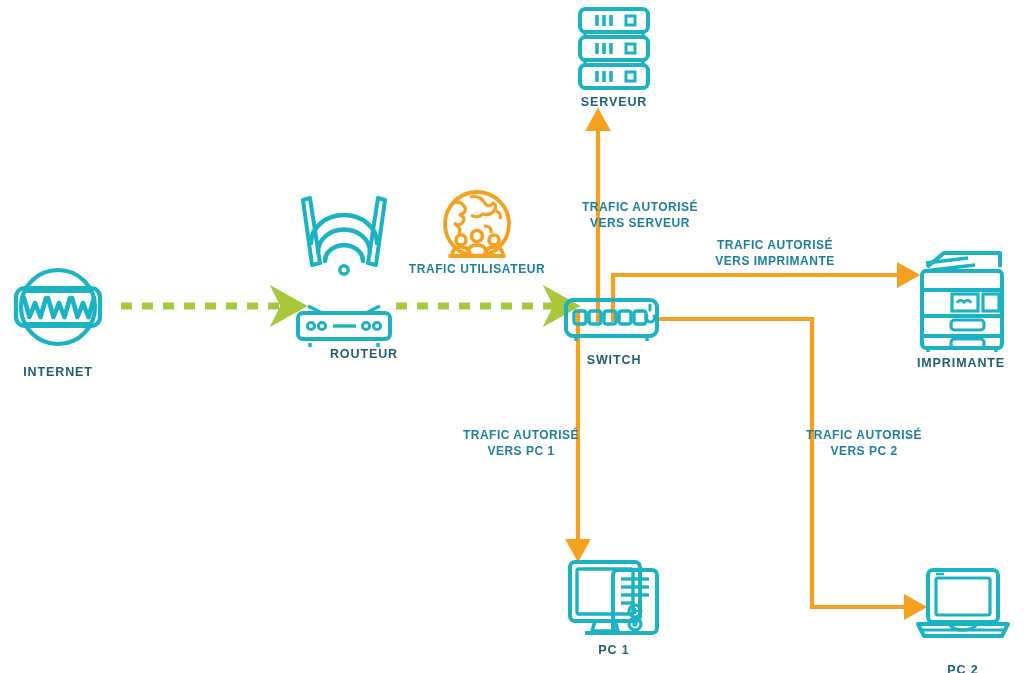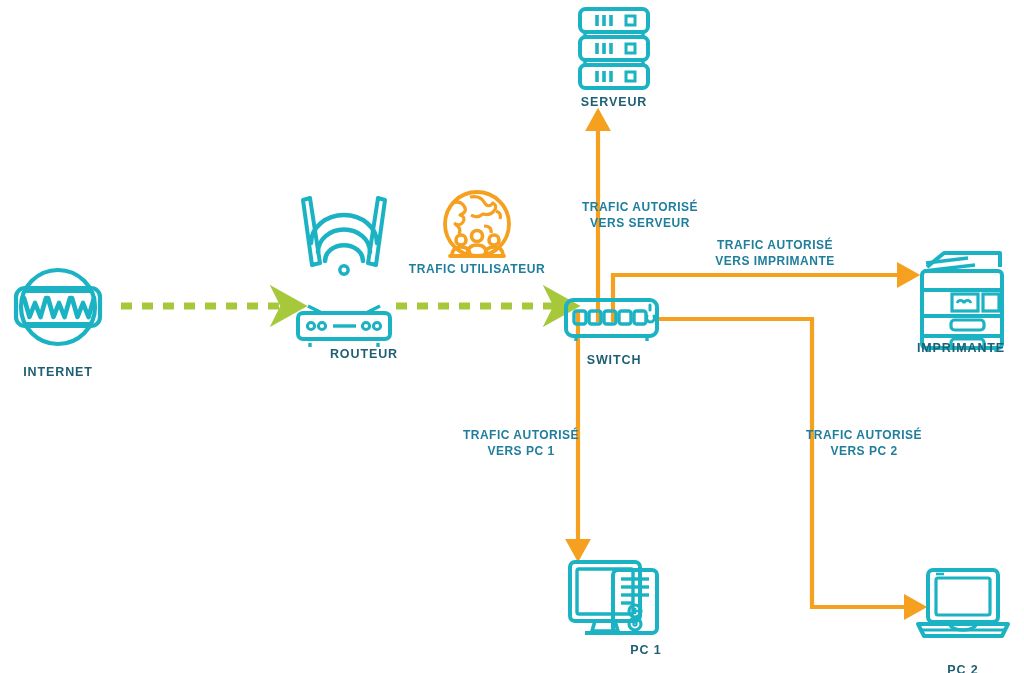--- a/index.html
+++ b/index.html
@@ -232,22 +232,22 @@
         <path d="M485 256 q0 -9 9 -9 q9 0 9 9 Z"></path>
       </g>
       <line x1="450" y1="256" x2="504" y2="256" stroke-width="3.8" stroke-linecap="round"></line>
     </g>
   </svg>
 
   <div class="node-label" style="left:58px;  top:366px;">INTERNET</div>
   <div class="node-label" style="left:364px; top:348px;">ROUTEUR</div>
   <div class="node-label" style="left:614px; top:354px;">SWITCH</div>
   <div class="node-label" style="left:614px; top:96px;">SERVEUR</div>
-  <div class="node-label" style="left:961px; top:342px;">IMPRIMANTE</div>
-  <div class="node-label" style="left:614px; top:644px;margin-left:32px;">PC 1</div>
+  <div class="node-label" style="left:961px; top:357px;">IMPRIMANTE</div>
+  <div class="node-label" style="left:614px; top:644px;">PC 1</div>
   <div class="node-label" style="left:963px; top:664px;">PC 2</div>
 
   <div class="legend-label" style="left:477px; top:262px;">TRAFIC UTILISATEUR</div>
 
   <div class="flow-label" style="left:640px; top:199px;">
     <span>TRAFIC AUTORISÉ</span>
     <span class="l2">VERS SERVEUR</span>
   </div>
 
   <div class="flow-label" style="left:775px; top:237px;">

